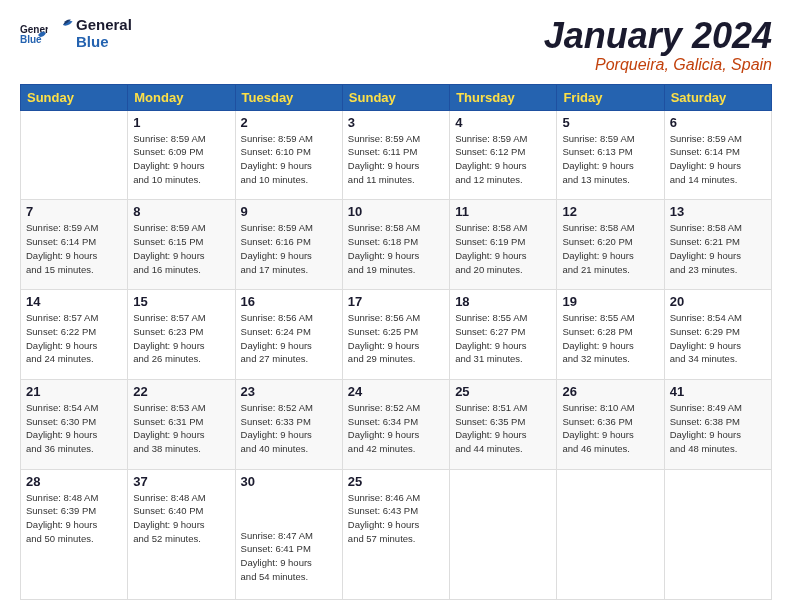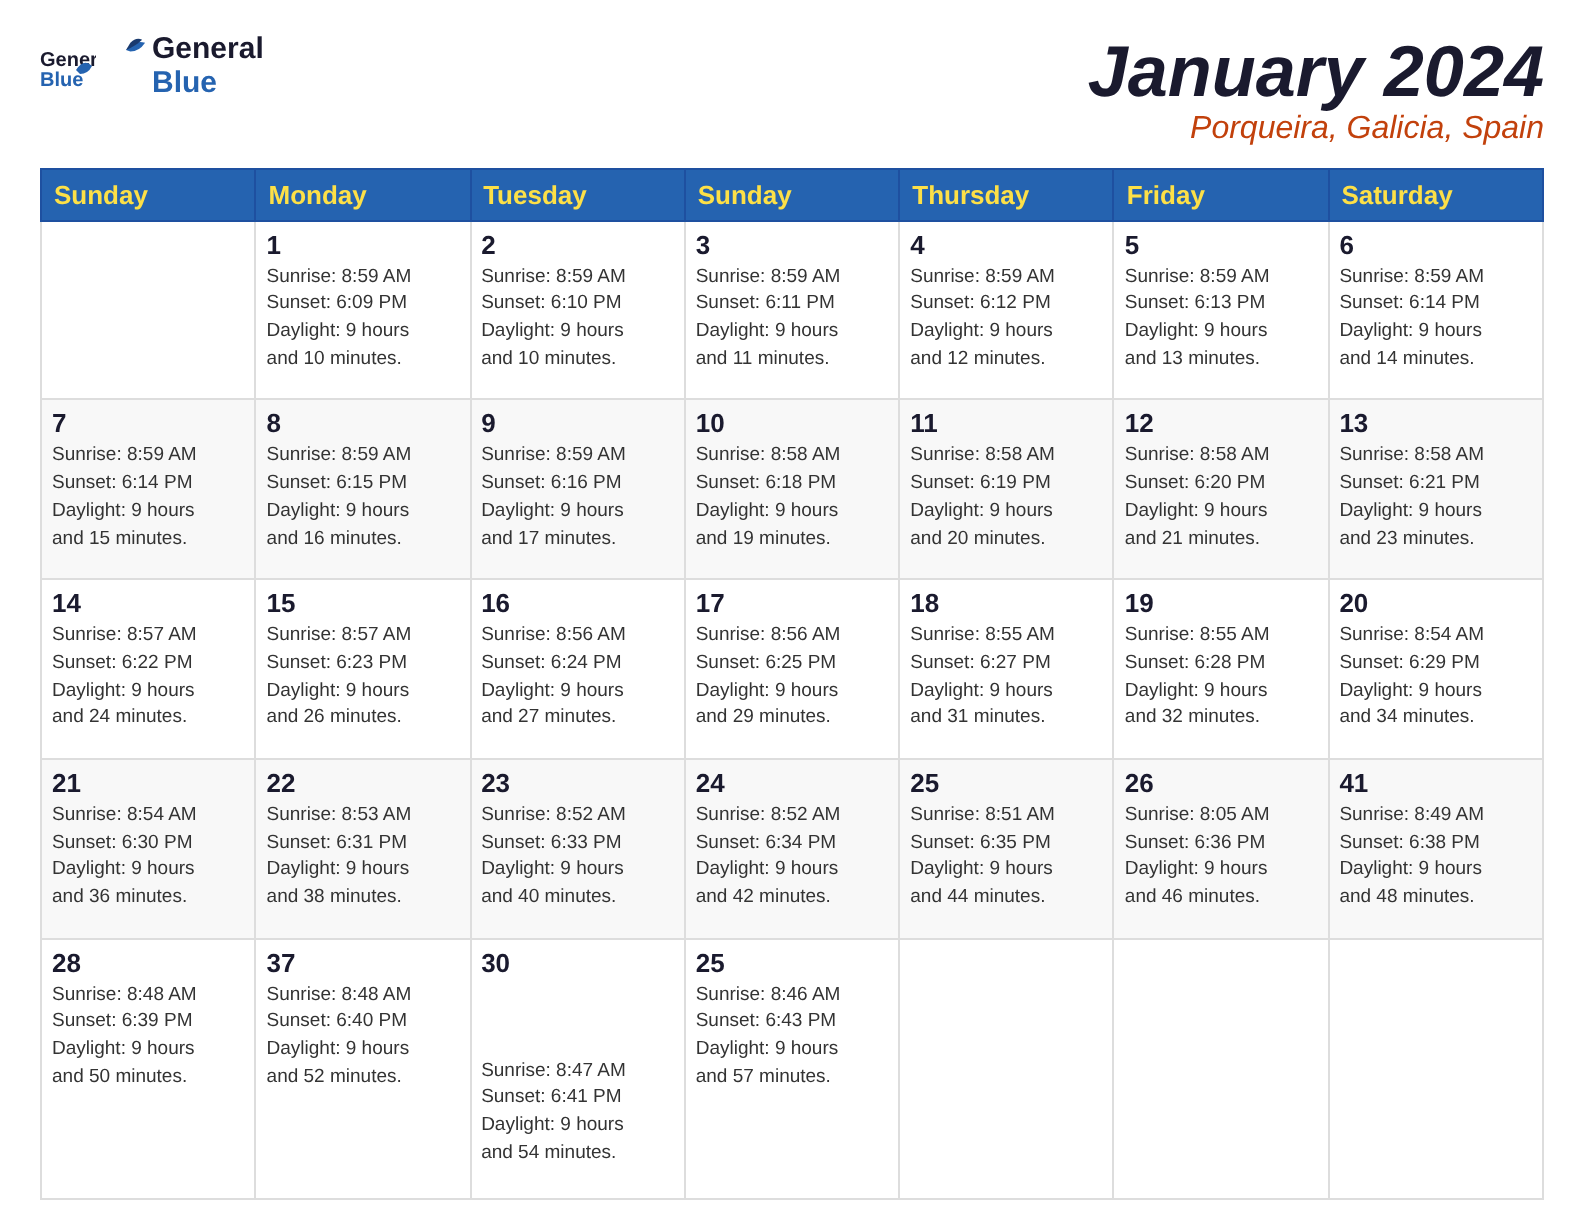--- a/index.html
+++ b/index.html
@@ -308,21 +308,21 @@
           </td>
           <td>
             <span class="day-number">25</span>
             <div class="day-info" style="white-space: pre-line;">Sunrise: 8:51 AM
 Sunset: 6:35 PM
 Daylight: 9 hours
 and 44 minutes.</div>
           </td>
           <td>
             <span class="day-number">26</span>
-            <div class="day-info" style="white-space: pre-line;">Sunrise: 8:05 AM
+            <div class="day-info" style="white-space: pre-line;">Sunrise: 8:10 AM
 Sunset: 6:36 PM
 Daylight: 9 hours
 and 46 minutes.</div>
           </td>
           <td>
             <span class="day-number">41</span>
             <div class="day-info" style="white-space: pre-line;">Sunrise: 8:49 AM
 Sunset: 6:38 PM
 Daylight: 9 hours
 and 48 minutes.</div>

